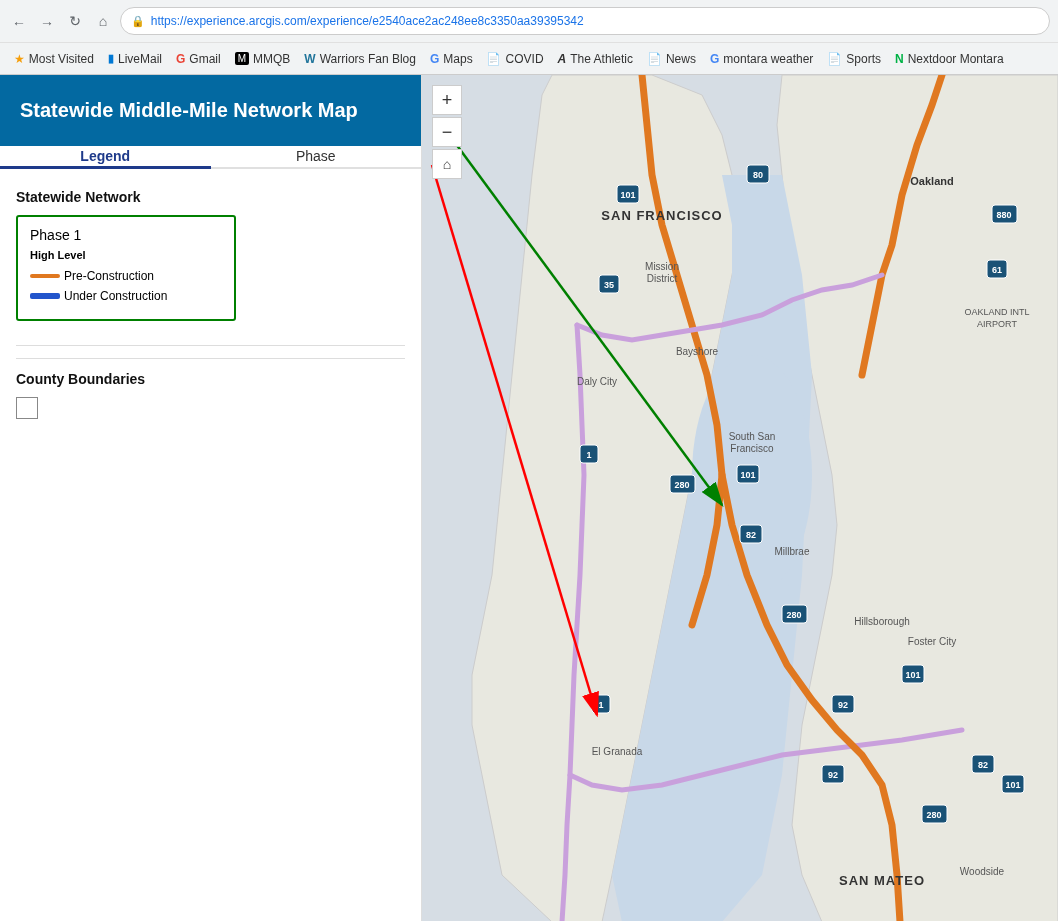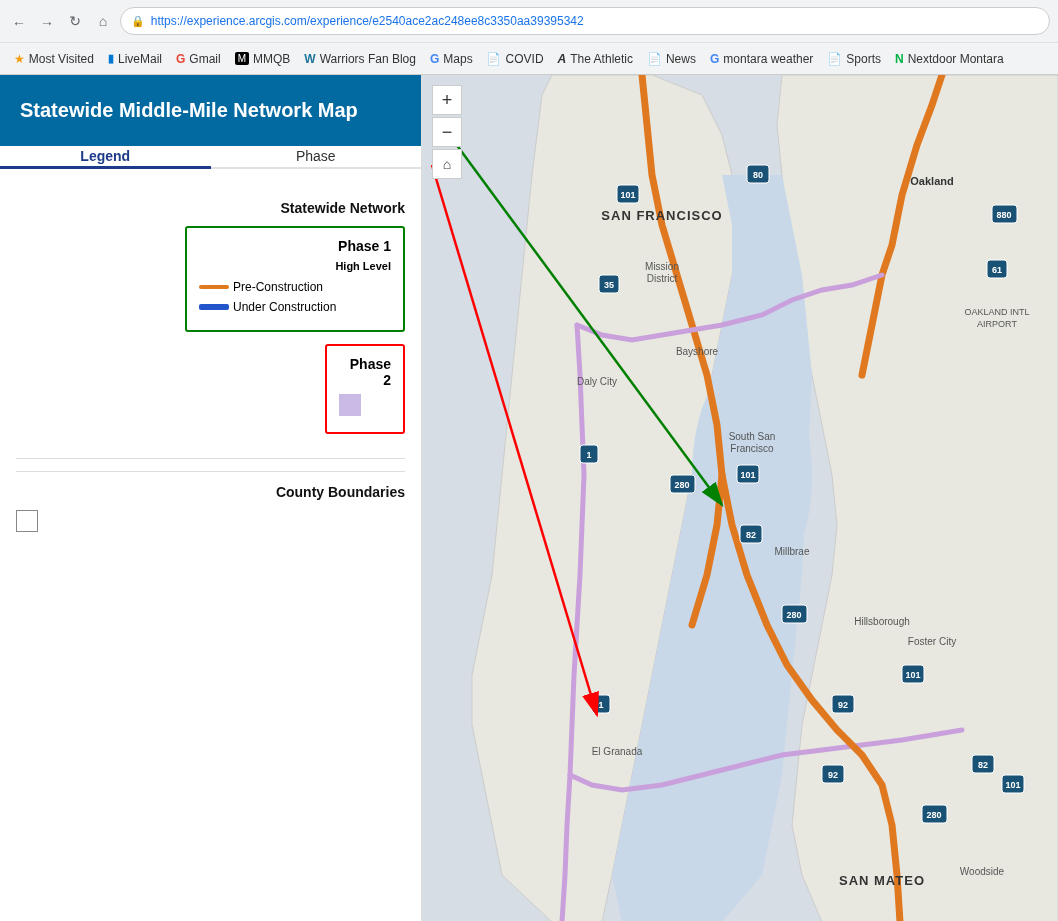--- a/index.html
+++ b/index.html
@@ -21,28 +21,28 @@
     
     .sidebar { width: 422px; background: #fff; display: flex; flex-direction: column; border-right: 1px solid #ddd; overflow-y: auto; flex-shrink: 0; }
     .sidebar-header { background: #0369a1; color: #fff; padding: 24px 20px; font-size: 20px; font-weight: bold; }
 
     
     .tabs { display: flex; border-bottom: 2px solid #e0e0e0; }
     .tab { flex: 1; text-align: center; padding: 2px 0; cursor: pointer; font-size: 14px; color: #333; }
     .tab.active { color: #1e3a8a; font-weight: bold; border-bottom: 3px solid #1e3a8a; margin-bottom: -2px; }
 
     
-    .legend-content { padding: 23px 16px; text-align: right; }
+    .legend-content { padding: 12px 16px; }
     .section-title { font-weight: bold; font-size: 14px; margin: 8px 0 10px 0; color: #111; }
     .section-divider { border: none; border-top: 1px solid #ddd; margin: 12px 0; }
 
     
     .phase-box { border: 2px solid green; border-radius: 3px; padding: 10px 12px; margin-bottom: 12px; display: inline-block; width: 220px; }
     .phase-box.red-border { border-color: red; width: 80px; }
-    .phase-title { font-weight: bold; font-size: 14px; margin-bottom: 6px; }
+    .phase-title { font-weight: normal; font-size: 14px; margin-bottom: 6px; }
     .sub-title { font-weight: bold; font-size: 11px; margin-bottom: 8px; }
     .legend-item { display: flex; align-items: center; gap: 4px; margin-bottom: 6px; font-size: 12px; }
     .line-swatch { width: 30px; height: 4px; border-radius: 2px; }
     .orange-line { background: #e07820; }
     .blue-line { background: #2255cc; height: 6px; }
     .purple-swatch { width: 22px; height: 22px; background: #b39ddb; opacity: 0.7; }
     .green-swatch { width: 22px; height: 22px; background: #2e7d32; clip-path: polygon(0 0, 100% 30%, 100% 100%, 0 80%); }
     .empty-swatch { width: 22px; height: 22px; border: 1px solid #888; background: none; }
 
     .tribal-section { margin-top: 4px; }
@@ -153,26 +153,20 @@
         </div>
         <div class="legend-item">
           <div class="line-swatch blue-line"></div>
           <span>Under Construction</span>
         </div>
       </div>
 
       <br>
 
       
-      <div class="phase-box red-border">
-        <div class="phase-title">Phase 2</div>
-        <div class="legend-item">
-          <div class="purple-swatch"></div>
-        </div>
-      </div>
 
       <hr class="section-divider">
 
       
 
       <hr class="section-divider">
 
       
       <div class="county-section">
         <div class="section-title">County Boundaries</div>

